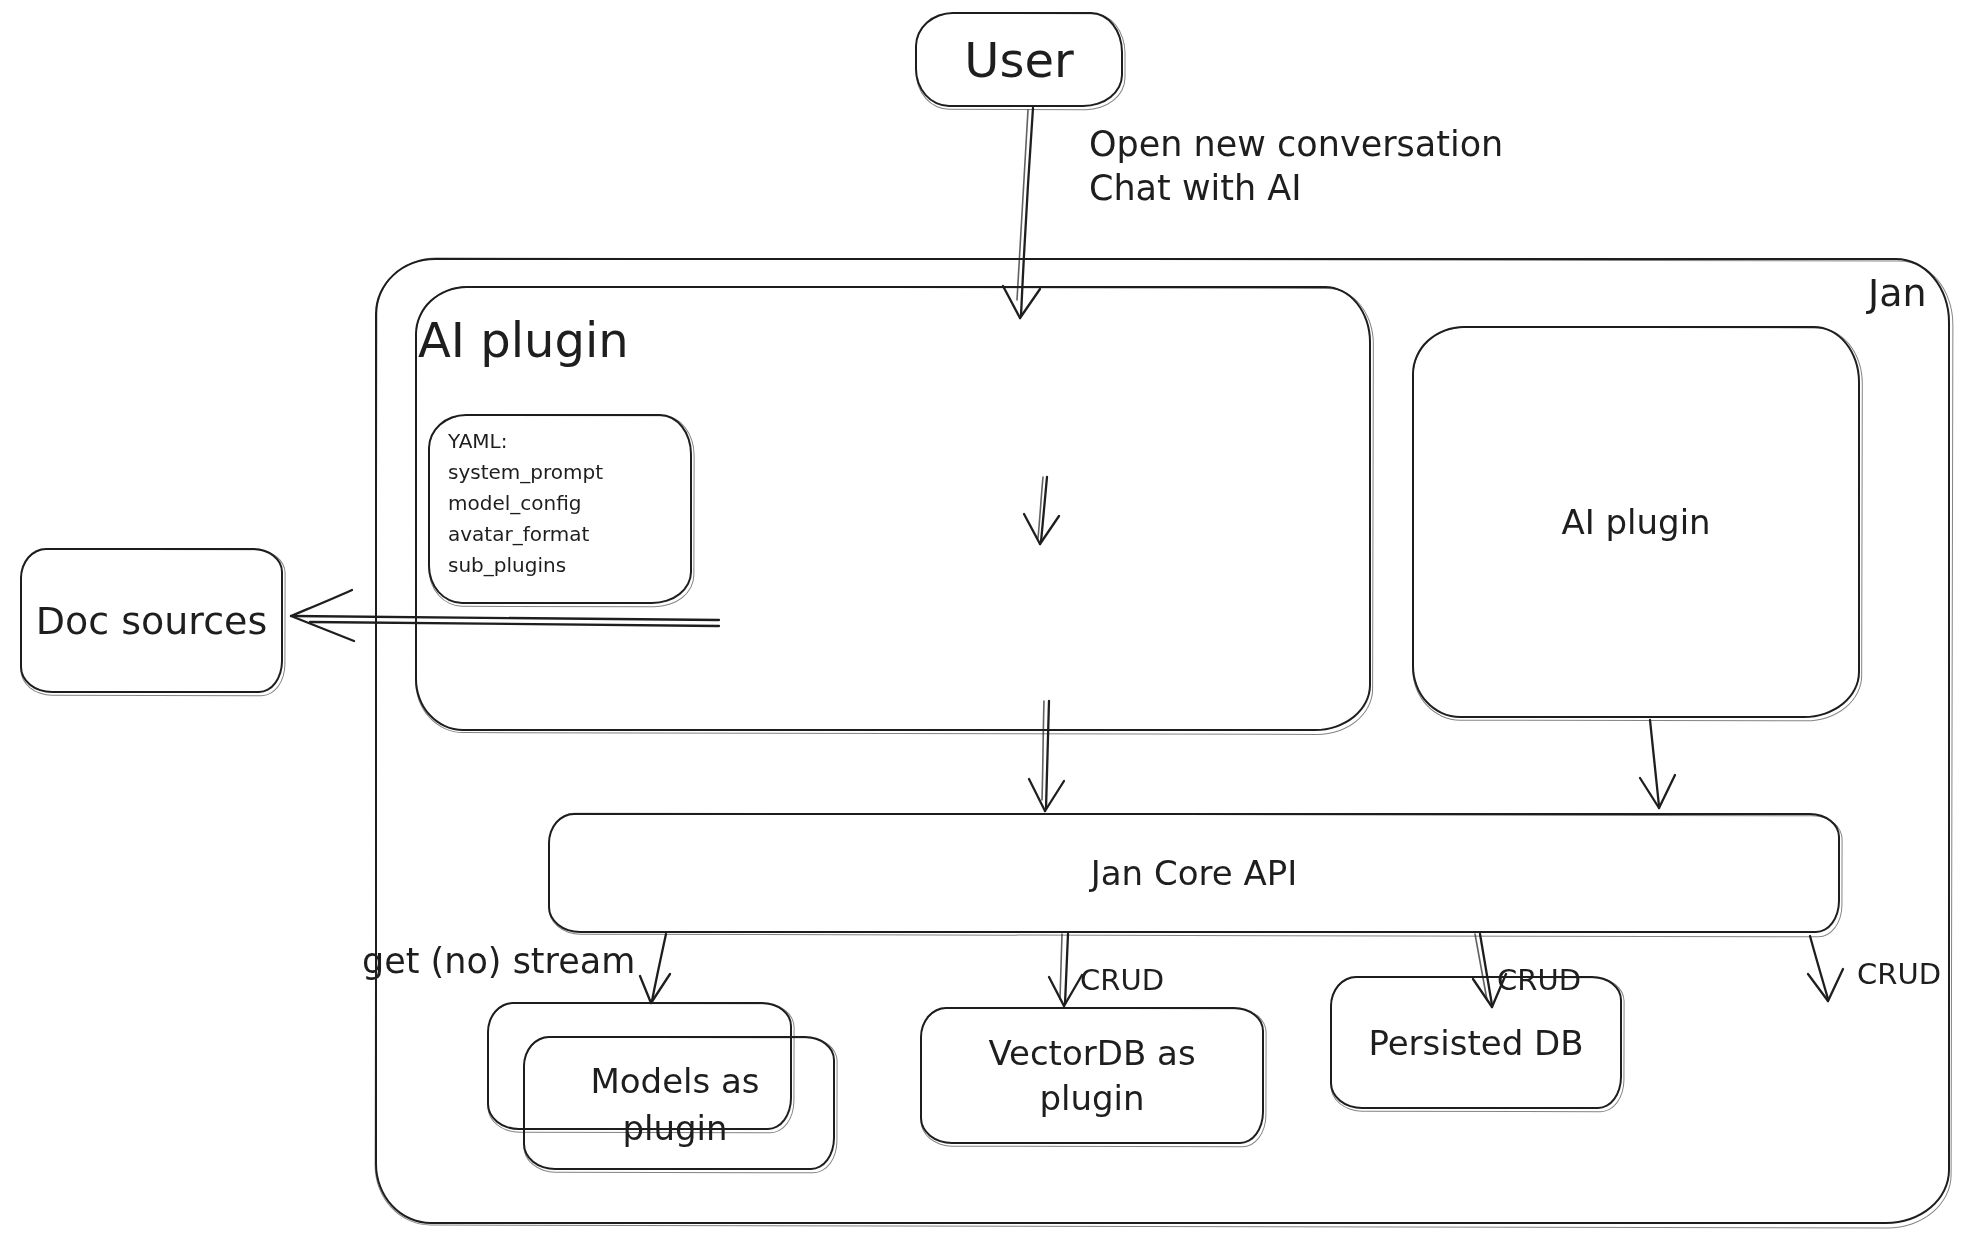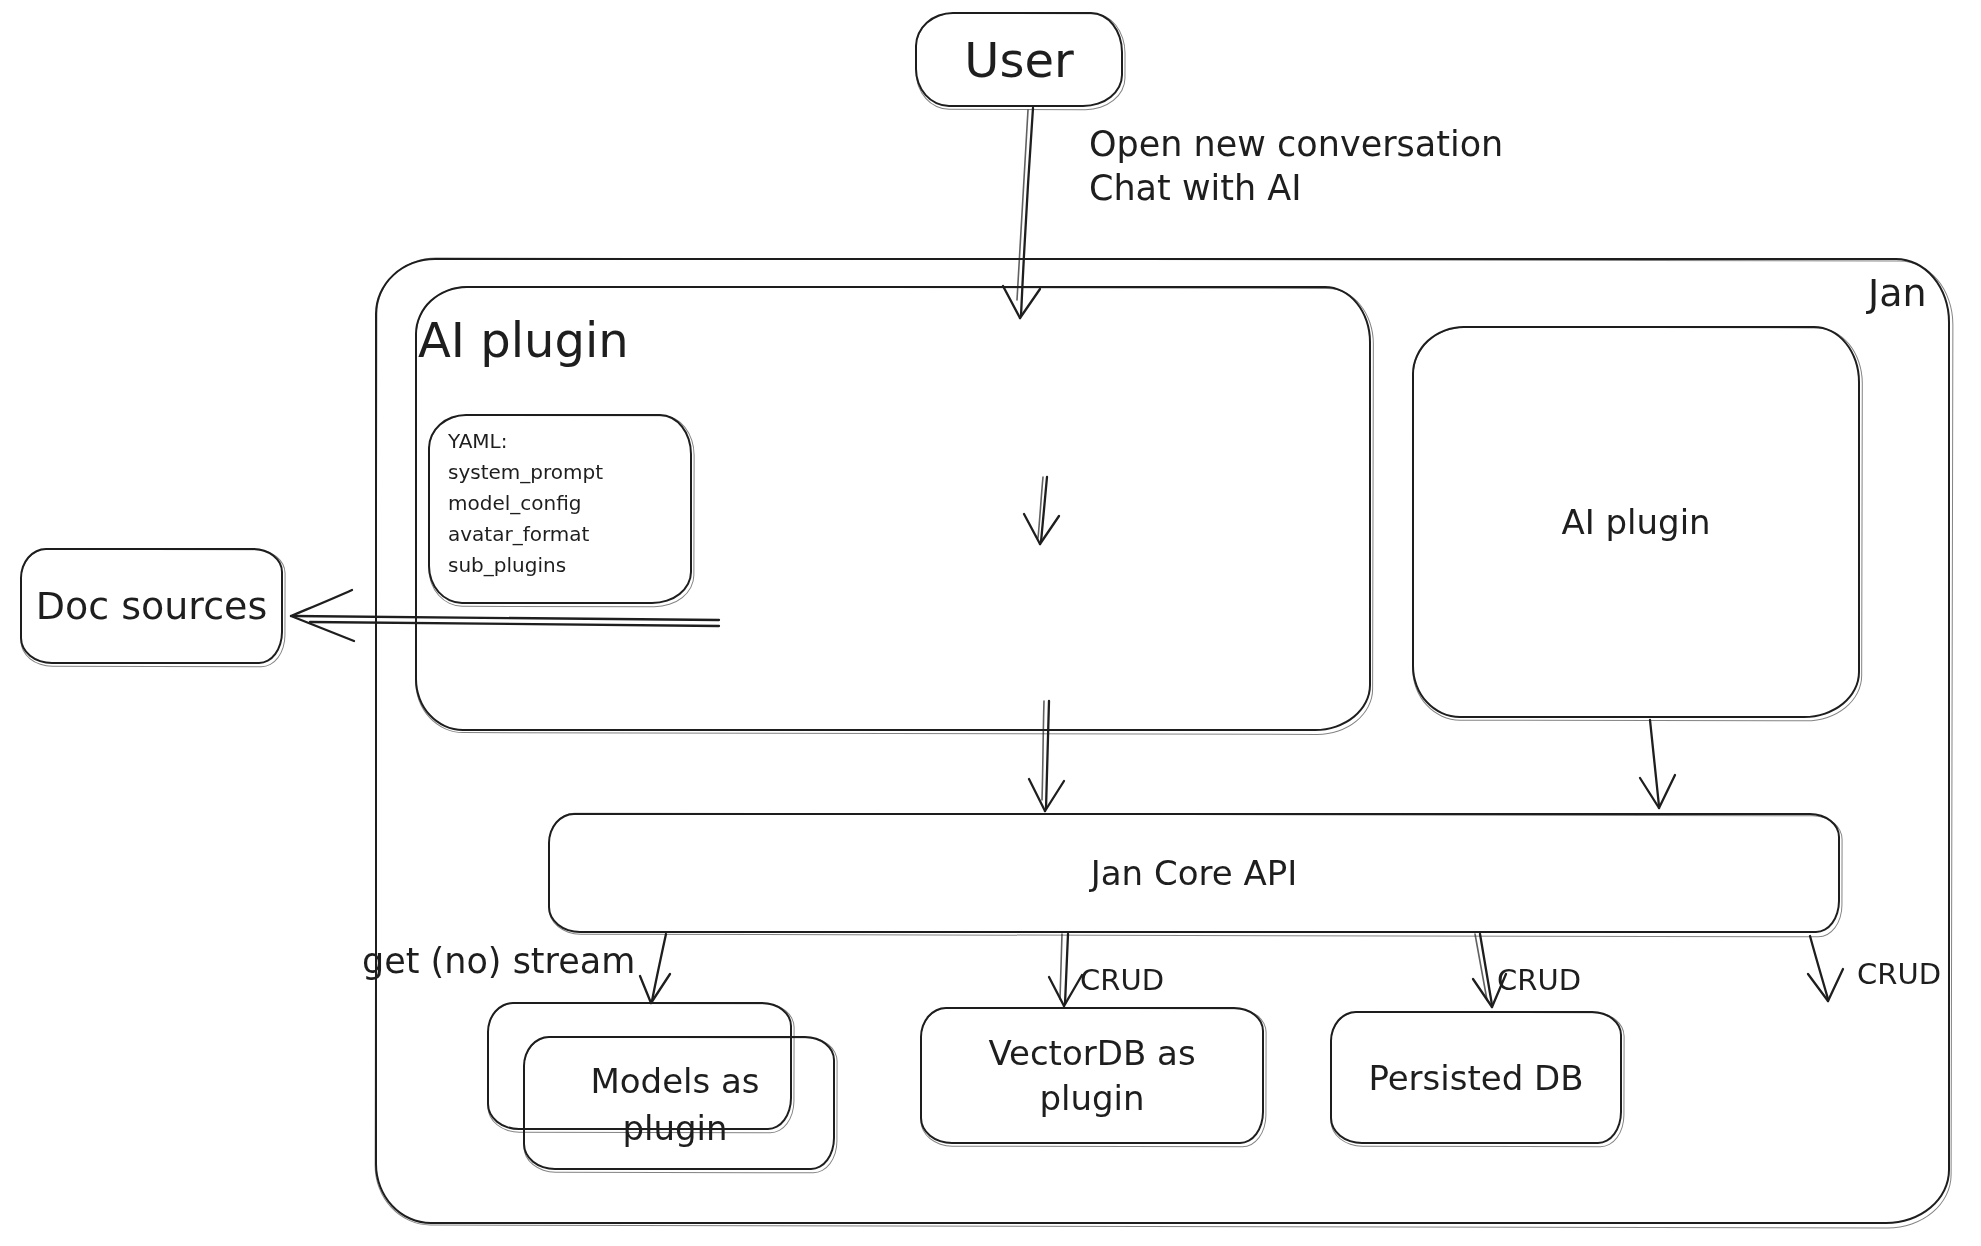--- a/index.html
+++ b/index.html
@@ -132,39 +132,39 @@
     <span>model_config</span>
     <span>avatar_format</span>
     <span>sub_plugins</span>
   </div>
 
 
   <div class="node r-lg center-label f34" style="left:1412px;top:326px;width:448px;height:392px;">
     <span>AI plugin</span>
   </div>
 
-  <div class="node r-sm center-label f38" style="left:20px;top:548px;width:263px;height:116px;">
+  <div class="node r-sm center-label f38" style="left:20px;top:548px;width:263px;height:145px;">
     <span>Doc sources</span>
   </div>
 
   <div class="node r-sm center-label f34" style="left:548px;top:813px;width:1292px;height:120px;">
     <span>Jan Core API</span>
   </div>
 
   <div class="node r-sm" style="left:487px;top:1002px;width:305px;height:128px;"></div>
   <div class="node r-sm" style="left:523px;top:1036px;width:312px;height:134px;"></div>
   <div class="lbl ml f34" style="left:510px;top:1058px;width:330px;text-align:center;line-height:47px;">Models as
 plugin</div>
 
   <div class="node r-sm center-label ml f34" style="left:920px;top:1007px;width:344px;height:137px;line-height:45px;">
     <span class="ml">VectorDB as
 plugin</span>
   </div>
 
-  <div class="node r-sm center-label f34" style="left:1330px;top:1011px;width:292px;height:133px;">
+  <div class="node r-sm center-label f34" style="left:1330px;top:976px;width:292px;height:133px;">
     <span>Persisted DB</span>
   </div>
 
 
   <div class="lbl f38" style="left:1868px;top:270px;">Jan</div>
 
   <div class="lbl f36" style="left:418px;top:310px;">AI plugin</div>
 
   <div class="lbl ml f35" style="left:1089px;top:122px;line-height:44px;">Open new conversation
 Chat with AI</div>

